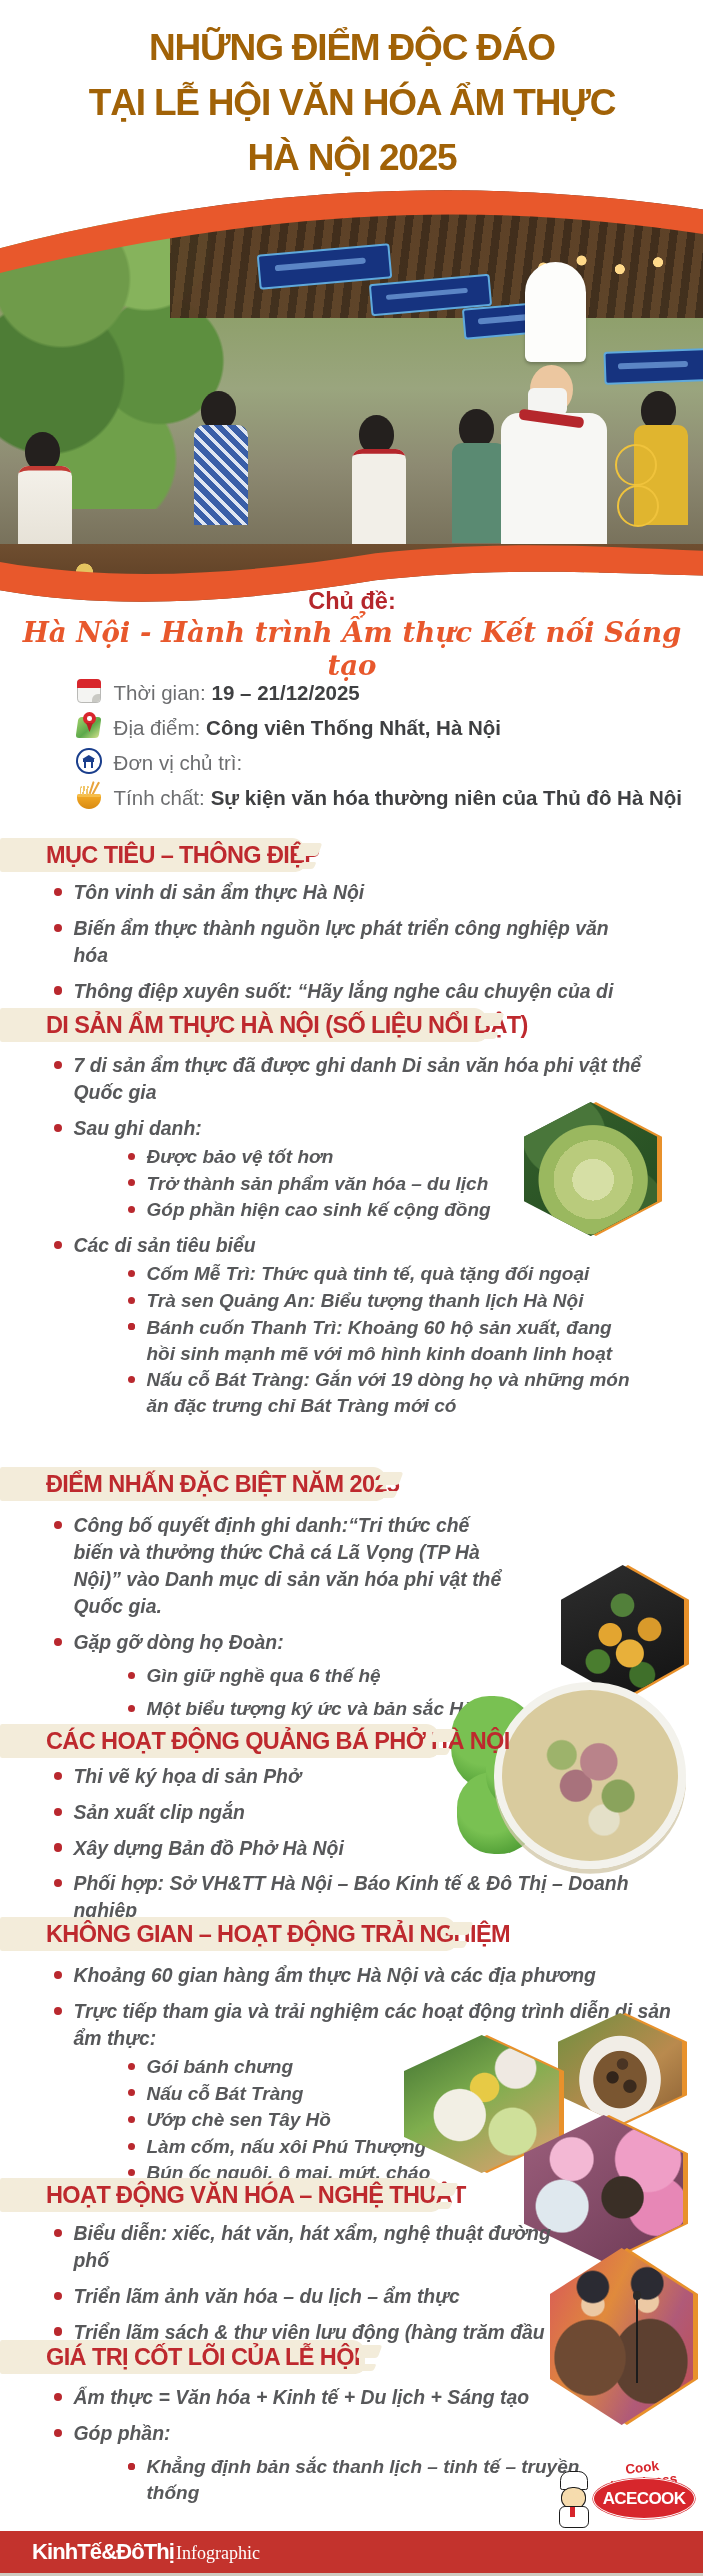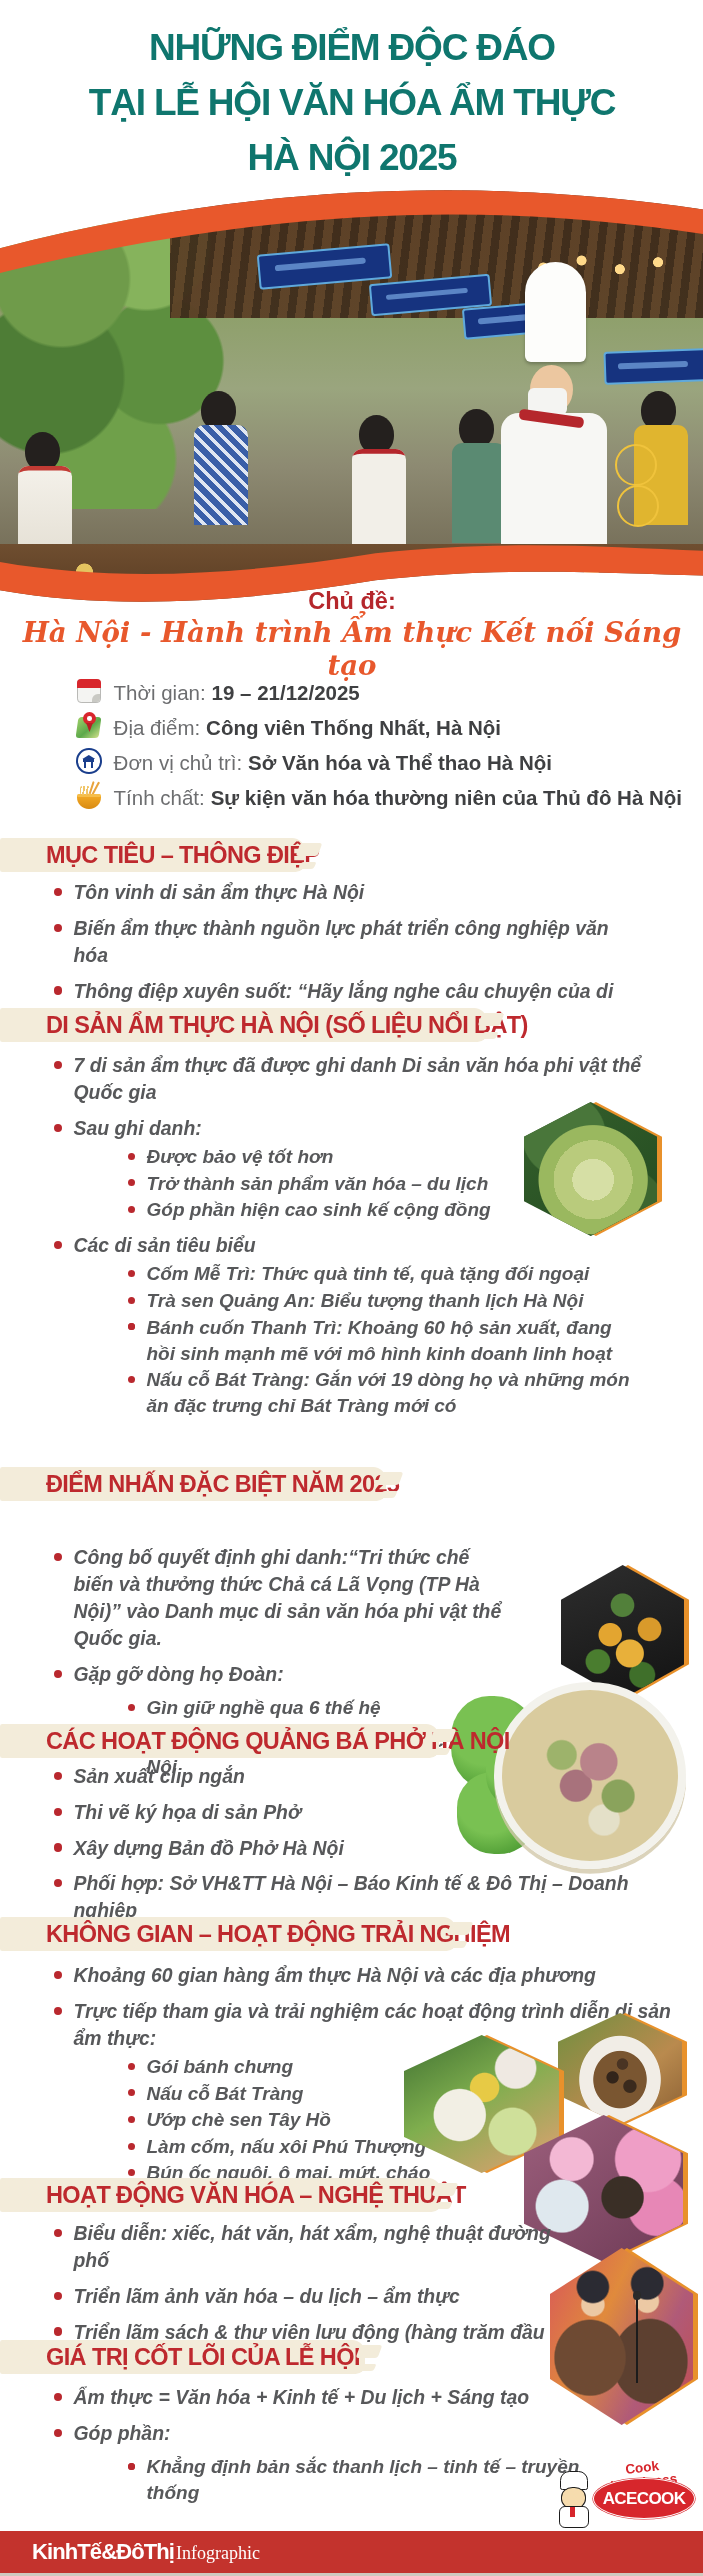--- a/index.html
+++ b/index.html
@@ -1,21 +1,21 @@
 <!DOCTYPE html>
 <html style="font-size:9.4px"><head>
 <meta charset="utf-8">
 <style>
   html,body{margin:0;padding:0;background:#ffffff;}
   .page{position:relative;width:704px;height:2576px;background:#ffffff;overflow:hidden;
         font-family:"Liberation Sans",sans-serif;}
 
   
   .main-title{position:absolute;top:20px;left:0;width:704px;text-align:center;
-    color:#0f766e;font-weight:bold;font-size:37px;line-height:55px;letter-spacing:-1.2px;}
+    color:#a16207;font-weight:bold;font-size:37px;line-height:55px;letter-spacing:-1.2px;}
 
   
   .photo{position:absolute;top:180px;left:0;width:704px;height:434px;overflow:hidden;
     background:linear-gradient(180deg,#6d5338 0%,#7d6a45 16%,#8fa06c 32%,#9aa57e 48%,#8d8a72 66%,#77705a 85%,#6a614c 100%);}
   .p-foliage{position:absolute;left:-23.5px;top:0;width:282px;height:329px;
     background:radial-gradient(circle at 30% 30%,#6f9b4a 0 22%,transparent 23%),
                radial-gradient(circle at 60% 20%,#86b35c 0 20%,transparent 21%),
                radial-gradient(circle at 25% 60%,#4e7d36 0 26%,transparent 27%),
                radial-gradient(circle at 65% 55%,#5d8f3f 0 24%,transparent 25%),
                radial-gradient(circle at 45% 85%,#6fa04a 0 22%,transparent 23%);}
@@ -267,21 +267,20 @@
     <div class="info-row">
       <span class="info-icon">
           <span class="ic-emblem">
             <span class="roof"></span>
             <span class="mid"></span>
             <span class="col1"></span>
             <span class="col2"></span>
           </span>
         </span>
       <span class="info-label">Đơn vị chủ trì:</span>
-      <span class="info-value">Sở Văn hóa và Thể thao Hà Nội</span>
     </div>
     <div class="info-row">
       <span class="info-icon">
           <span class="ic-stick1"></span>
           <span class="ic-stick2"></span>
           <span class="ic-bowl"></span>
           <span class="ic-noodle"></span>
         </span>
       <span class="info-label">Tính chất:</span>
       <span class="info-value">Sự kiện văn hóa thường niên của Thủ đô Hà Nội</span>
@@ -320,21 +319,21 @@
     </li>
   </ul>
   <div class="hex img-com" style="left:524px;top:1102px;width:138px;height:134px;">
     <span class="edge"></span>
       <span class="body"></span>
   </div>
 
   <div class="band" style="top:1467px;width:386px;">
     <h2>ĐIỂM NHẤN ĐẶC BIỆT NĂM 2025</h2>
   </div>
-  <ul class="blist" style="top:1512px;width:452px;margin-top:32px;">
+  <ul class="blist" style="top:1512px;width:452px;">
     <li><span class="dot"></span><span>Công bố quyết định ghi danh:“Tri thức chế biến và thưởng thức Chả cá Lã Vọng (TP Hà Nội)” vào Danh mục di sản văn hóa phi vật thể Quốc gia.</span></li>
     <li><span class="dot"></span><span>Gặp gỡ dòng họ Đoàn:</span>
       <ul class="sub" style="margin-top:7px;">
         <li style="margin-bottom:7px;"><span class="dot"></span><span>Gìn giữ nghề qua 6 thế hệ</span></li>
         <li><span class="dot"></span><span>Một biểu tượng ký ức và bản sắc Hà Nội</span></li>
       </ul>
     </li>
   </ul>
   <div class="hex img-chaca" style="left:561px;top:1565px;width:128px;height:134px;">
     <span class="edge"></span>
@@ -345,22 +344,22 @@
     <span class="leaf" style="left:0;top:17.6px;width:88px;height:94px;"></span>
     <span class="leaf" style="left:5.9px;top:94px;width:82px;height:82px;"></span>
     <span class="leaf" style="left:35px;top:59px;width:65px;height:70px;"></span>
     <span class="bowl"></span>
   </div>
 
   <div class="band" style="top:1724px;width:439px;">
     <h2>CÁC HOẠT ĐỘNG QUẢNG BÁ PHỞ HÀ NỘI</h2>
   </div>
   <ul class="blist" style="top:1763px;width:616px;">
+    <li><span class="dot"></span><span>Thi vẽ ký họa di sản Phở</span></li>
     <li><span class="dot"></span><span>Sản xuất clip ngắn</span></li>
-    <li><span class="dot"></span><span>Thi vẽ ký họa di sản Phở</span></li>
     <li><span class="dot"></span><span>Xây dựng Bản đồ Phở Hà Nội</span></li>
     <li><span class="dot"></span><span>Phối hợp: Sở VH&amp;TT Hà Nội – Báo Kinh tế &amp; Đô Thị – Doanh nghiệp</span></li>
   </ul>
 
   <div class="band" style="top:1917px;width:456px;">
     <h2>KHÔNG GIAN – HOẠT ĐỘNG TRẢI NGHIỆM</h2>
   </div>
   <ul class="blist" style="top:1962px;width:645px;">
     <li><span class="dot"></span><span>Khoảng 60 gian hàng ẩm thực Hà Nội và các địa phương</span></li>
     <li><span class="dot"></span><span>Trực tiếp tham gia và trải nghiệm các hoạt động trình diễn di sản ẩm thực:</span>

